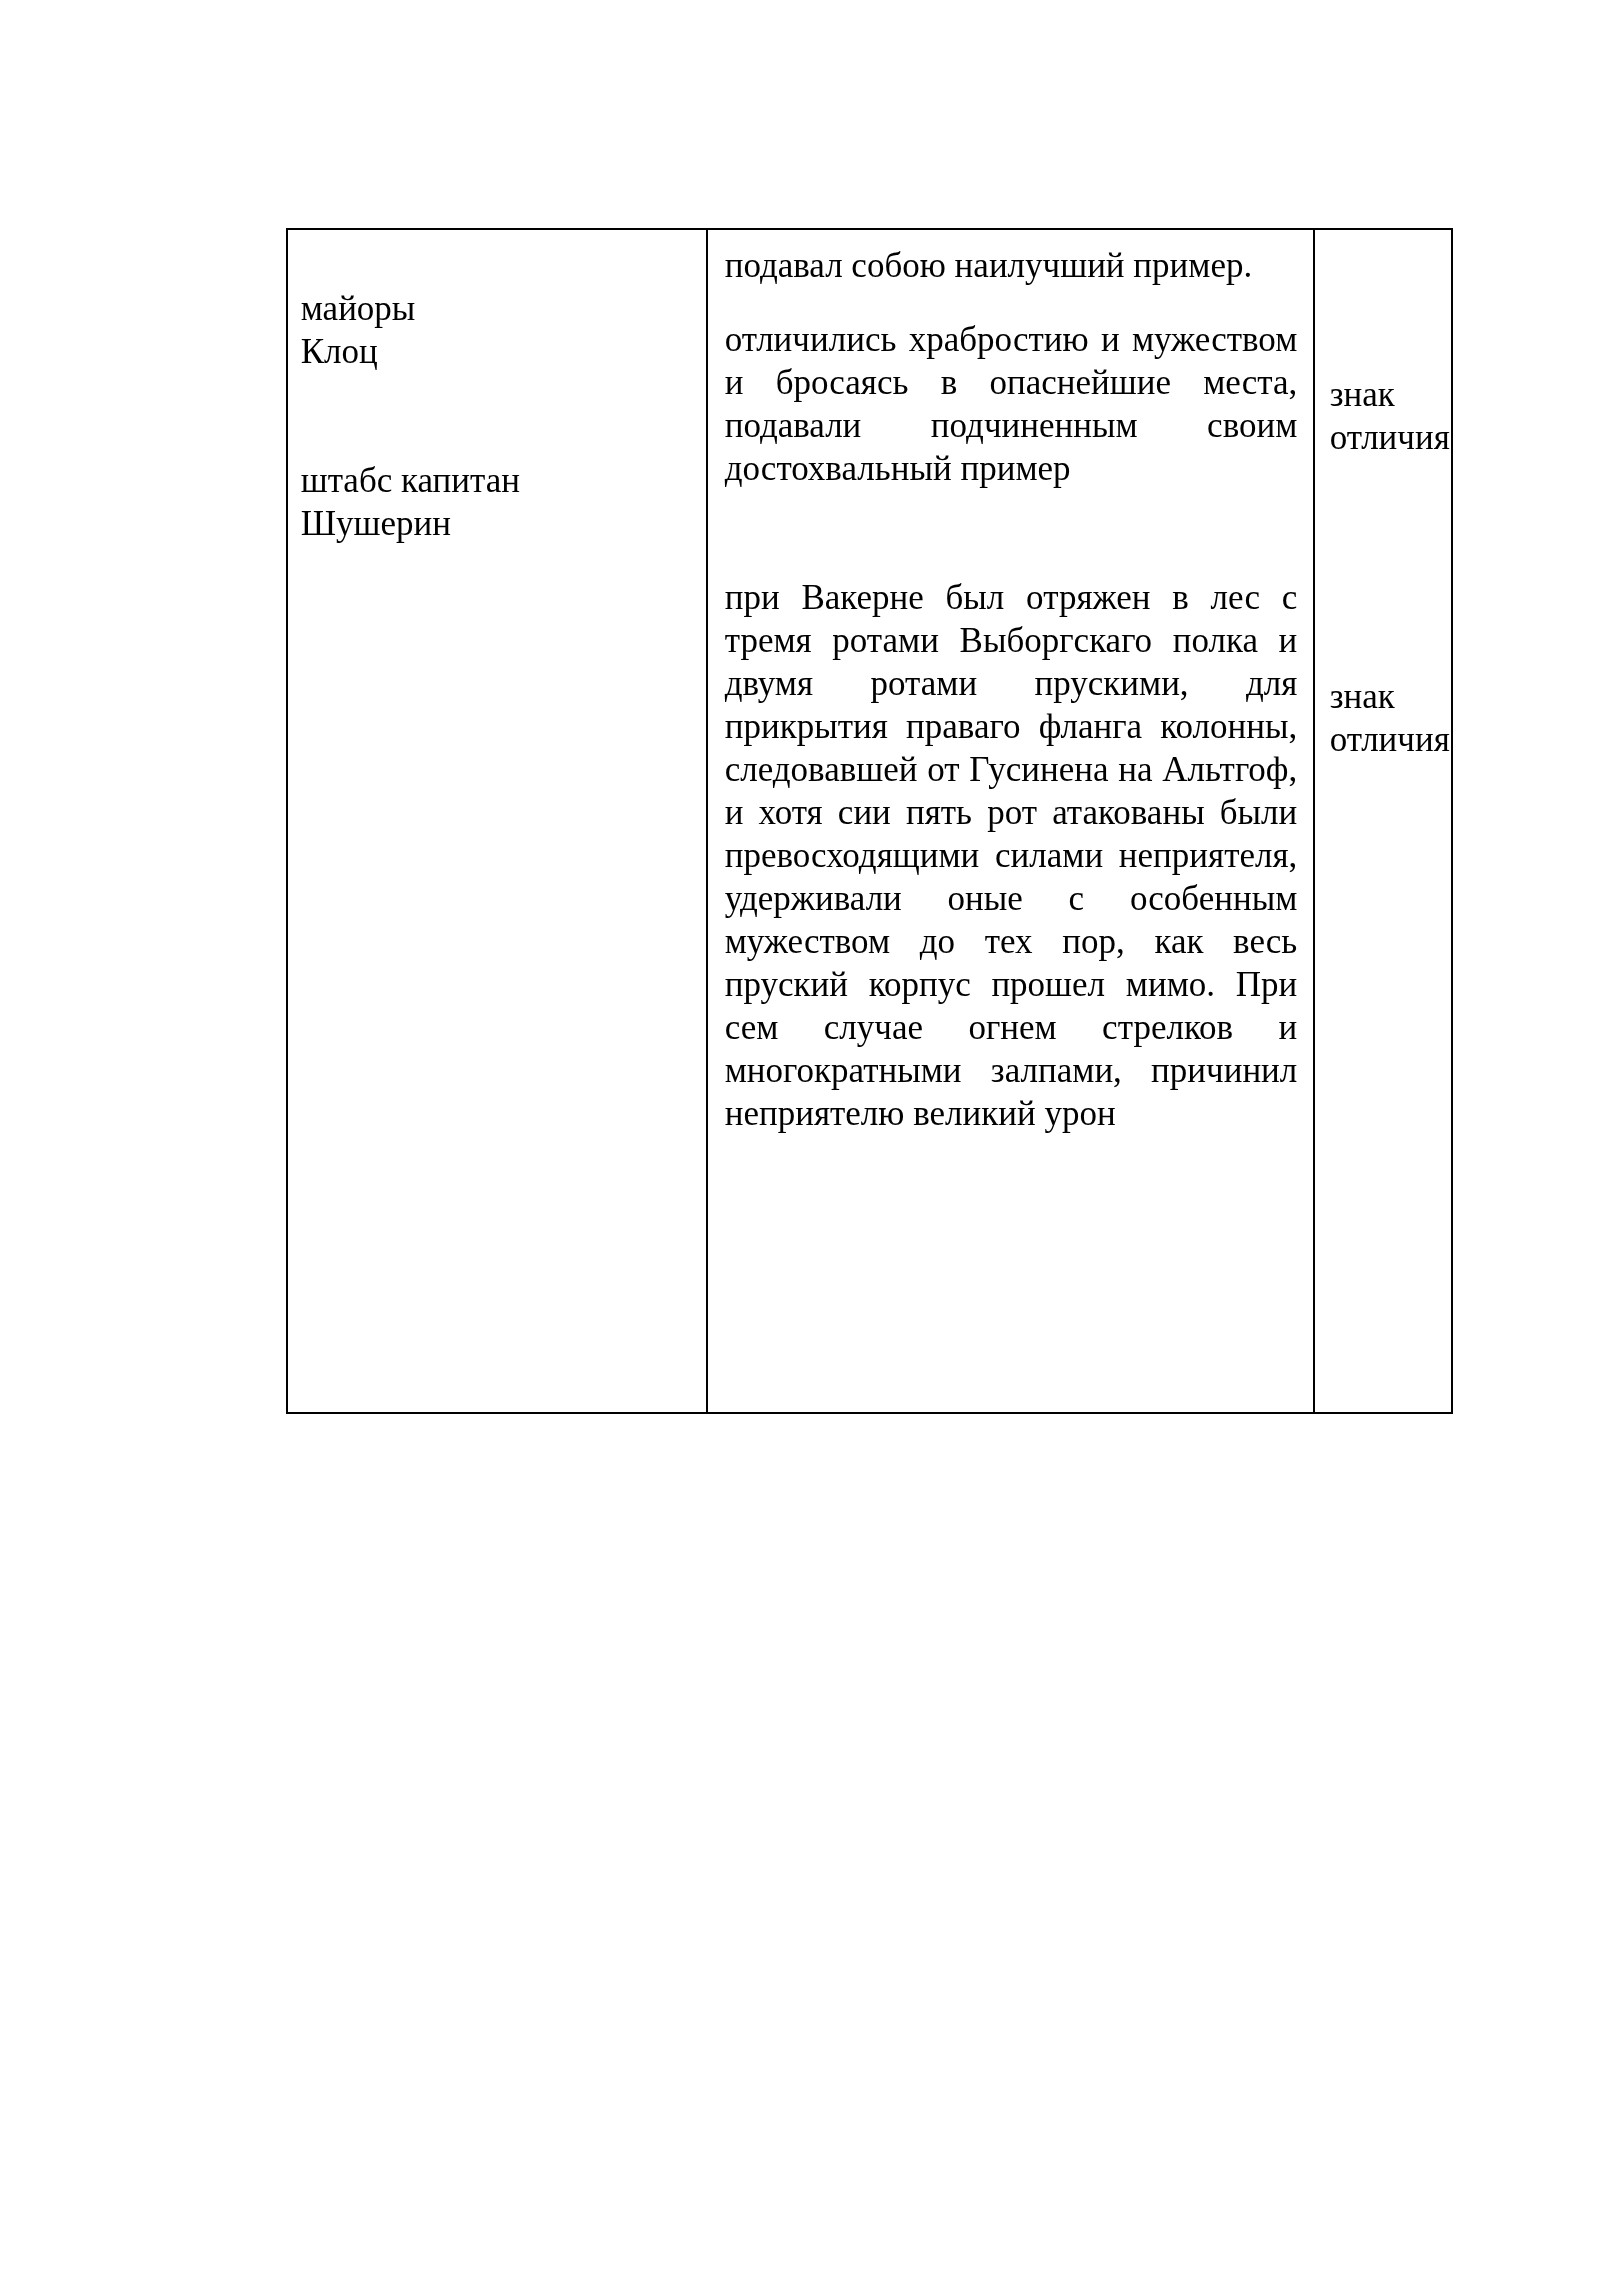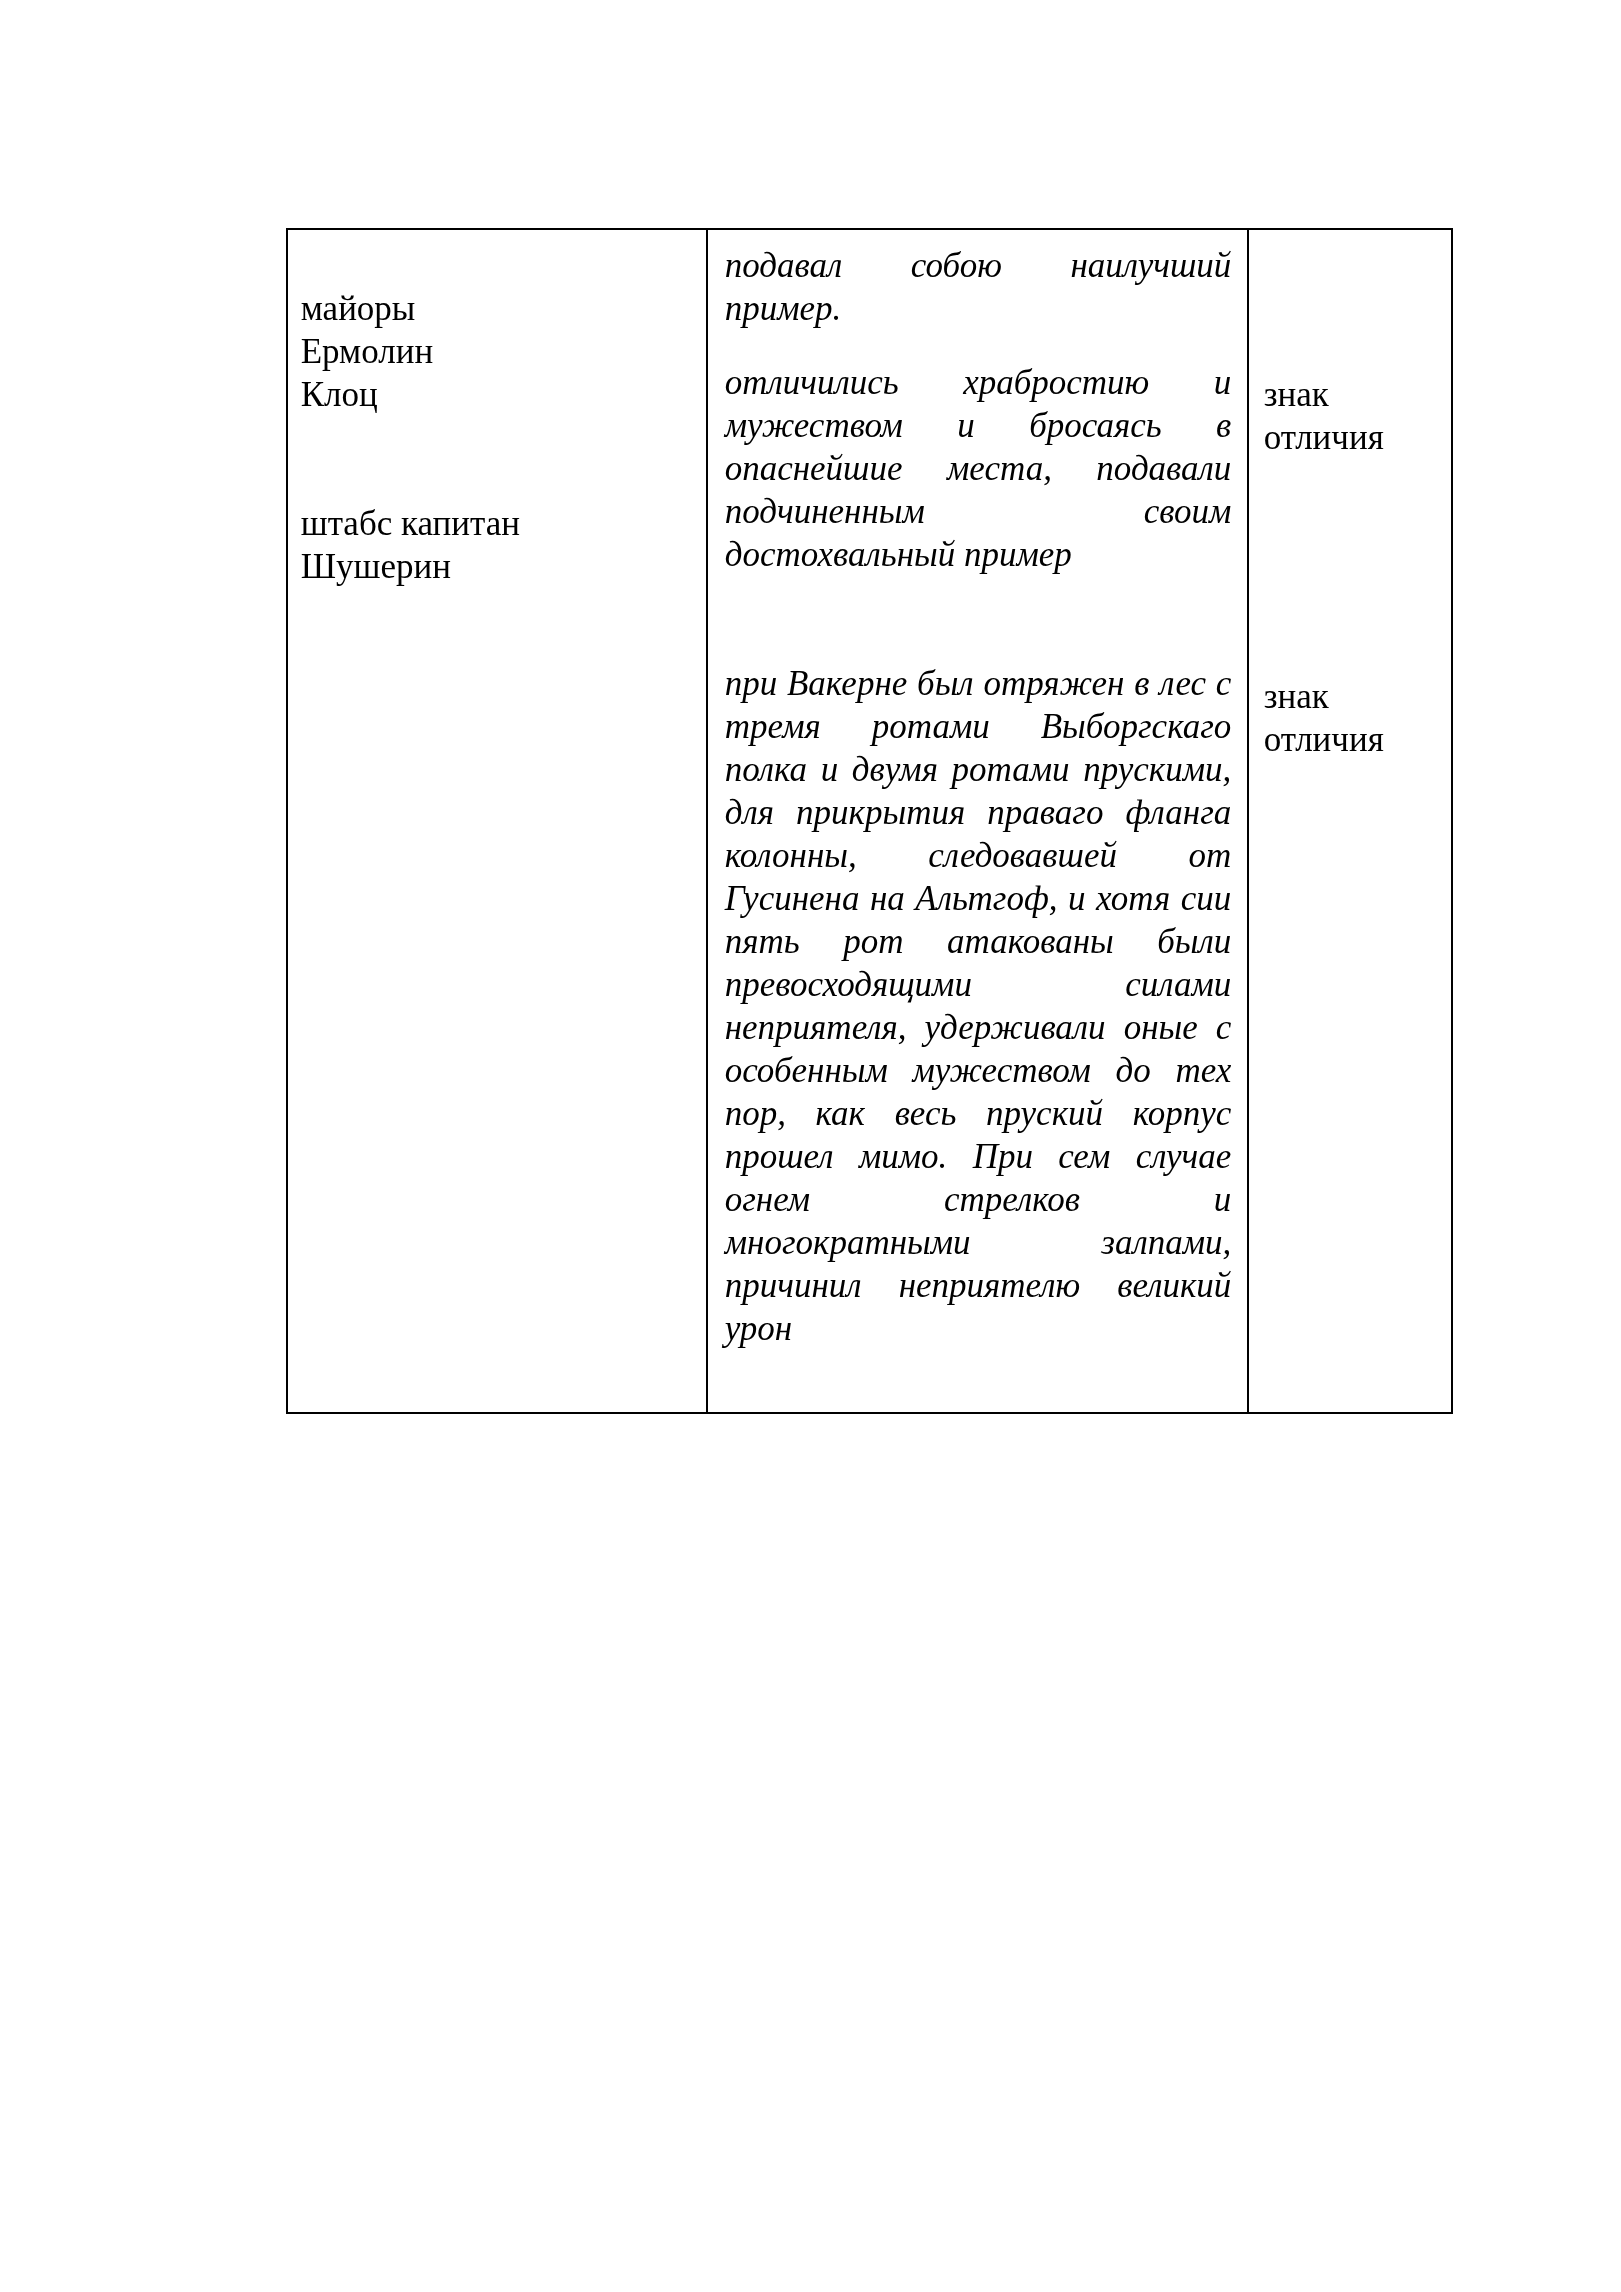--- a/index.html
+++ b/index.html
@@ -31,24 +31,23 @@
   .cell {
     box-sizing: border-box;
     overflow: hidden;
   }
   .cell-officers {
     width: 420px;
     border-right: 2.9px solid #000000;
     padding: 13.7px 9.8px 0 12.7px;
   }
   .cell-merits {
-    width: 541px;
+    width: 607px;
     border-right: 2.9px solid #000000;
     padding: 13.7px 15.7px 0 16.7px;
-    font-style: italic;
   }
   .cell-awards {
     flex: 1;
     padding: 13.7px 5.9px 0 14.7px;
   }
   .rank-group-1 { margin-top: 43px; }
   .rank-group-2 { margin-top: 86px; }
   .line { white-space: nowrap; }
   .merit-para {
     margin: 0;
@@ -61,21 +60,20 @@
 </style>
 </head>
 <body>
 
 <div class="page">
   <div class="doc-table">
 
     <div class="cell cell-officers">
       <div class="rank-group-1">
         <div class="line">майоры</div>
-        <div class="line">Ермолин</div>
         <div class="line">Клоц</div>
       </div>
       <div class="rank-group-2">
         <div class="line">штабс капитан</div>
         <div class="line">Шушерин</div>
       </div>
     </div>
 
     <div class="cell cell-merits">
       <p class="merit-para merit-para-1">подавал собою наилучший пример.</p>

